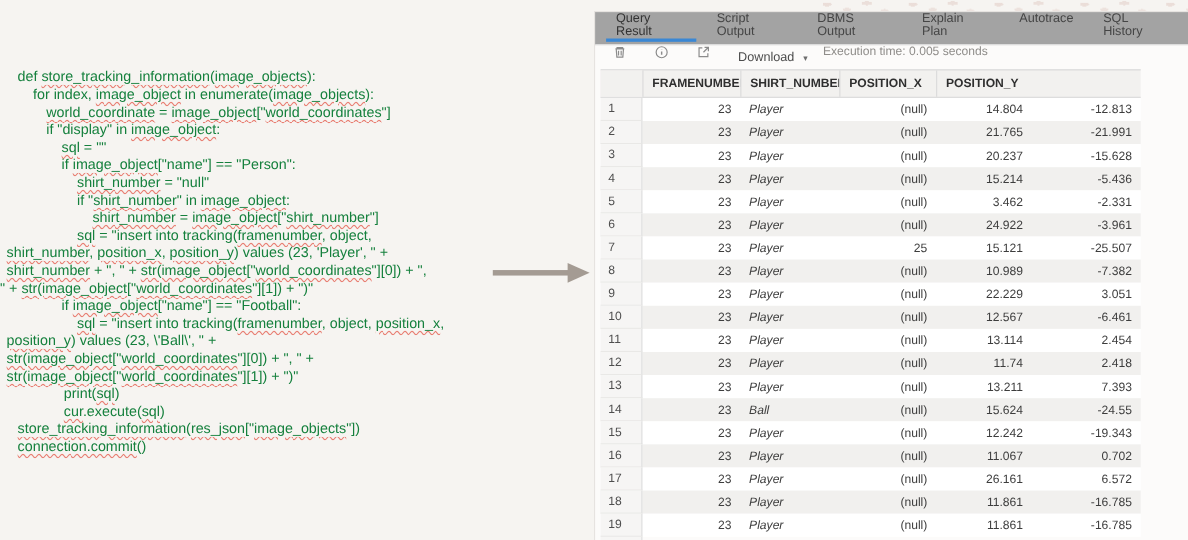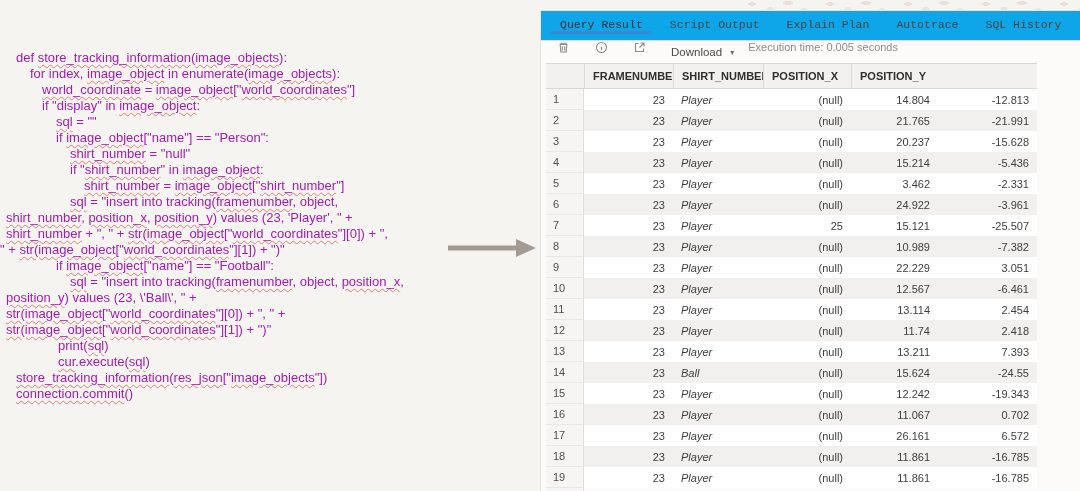--- a/index.html
+++ b/index.html
@@ -18,22 +18,22 @@
       radial-gradient(ellipse 7px 3px at 12px 4px, rgba(214,183,174,.45) 60%, transparent 61%),
       radial-gradient(ellipse 6px 3px at 30px 9px, rgba(214,183,174,.38) 60%, transparent 61%),
       radial-gradient(ellipse 8px 3px at 48px 3px, rgba(214,183,174,.42) 60%, transparent 61%),
       radial-gradient(ellipse 6px 3px at 64px 10px, rgba(214,183,174,.35) 60%, transparent 61%);
     background-size:78px 13px;
     opacity:.8;
   }
 
   
   .code-panel {
-    position:absolute; left:0; top:50px; width:520px;
-    font-size:13px; line-height:16px; color:#a21caf;
+    position:absolute; left:0; top:62px; width:520px;
+    font-size:13px; line-height:16px; color:#15803d;
     white-space:pre;
   }
   .code-line { height:16px; }
   .sq {
     text-decoration:underline;
     text-decoration-style:wavy;
     text-decoration-color:#e87e72;
     text-decoration-thickness:1px;
     text-underline-offset:2px;
   }
@@ -42,25 +42,24 @@
   .arrow-wrap { position:absolute; left:446px; top:237px; width:92px; height:22px; }
 
   
   .result-panel {
     position:absolute; left:540px; top:10px; width:540px; height:481px;
     background:#fcfbfa;
     border-top:1px solid #e6e3e0;
     border-left:1px solid #e6e3e0;
   }
   .tab-bar {
-    display:flex; align-items:center; height:30px;
+    display:flex; align-items:flex-start; height:30px;
     padding-left:10px;
     border-bottom:1px solid #dcdcdc;
-    background:#0ea5e9;
-    font-family:Liberation Mono, monospace;
+    background:#a3a3a3;
   }
   .tab {
     display:flex; align-items:center;
     padding:0 9px; margin-right:9px;
     font-size:11.5px; color:#454545;
     border-bottom:3px solid transparent;
     cursor:default;
   }
   .tab.active { border-bottom-color:#3a87d4; color:#333; }
 
@@ -125,20 +124,21 @@
     <rect x="2" y="8.5" width="72" height="5" fill="#a49b93"></rect>
     <polygon points="70,2 90,11 70,20" fill="#a49b93"></polygon>
   </svg>
 </div>
 
 <div class="result-panel">
 
   <div class="tab-bar">
       <div class="tab active">Query Result</div>
       <div class="tab">Script Output</div>
+      <div class="tab">DBMS Output</div>
       <div class="tab">Explain Plan</div>
       <div class="tab">Autotrace</div>
       <div class="tab">SQL History</div>
     </div>
 
   <div class="toolbar">
     <span class="tool-icon">
       <svg viewBox="0 0 13 13">
         <path d="M2.5 3.5 h8 M4 3.5 V2.2 h5 v1.3 M3.2 3.5 l.6 7.5 h5.4 l.6-7.5 M5.3 5.2 v4.3 M7.7 5.2 v4.3"></path>
       </svg>

